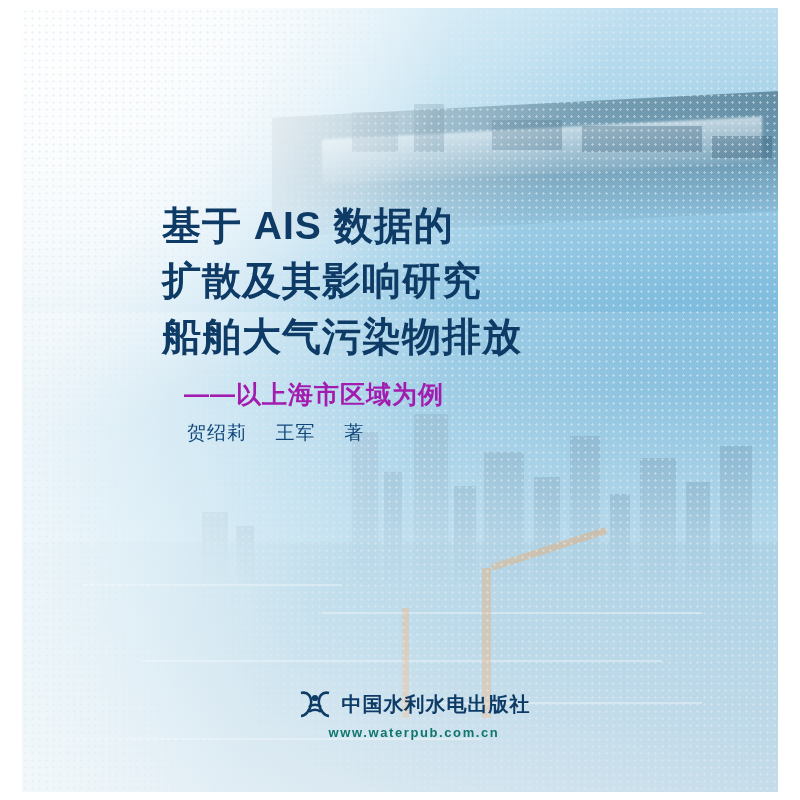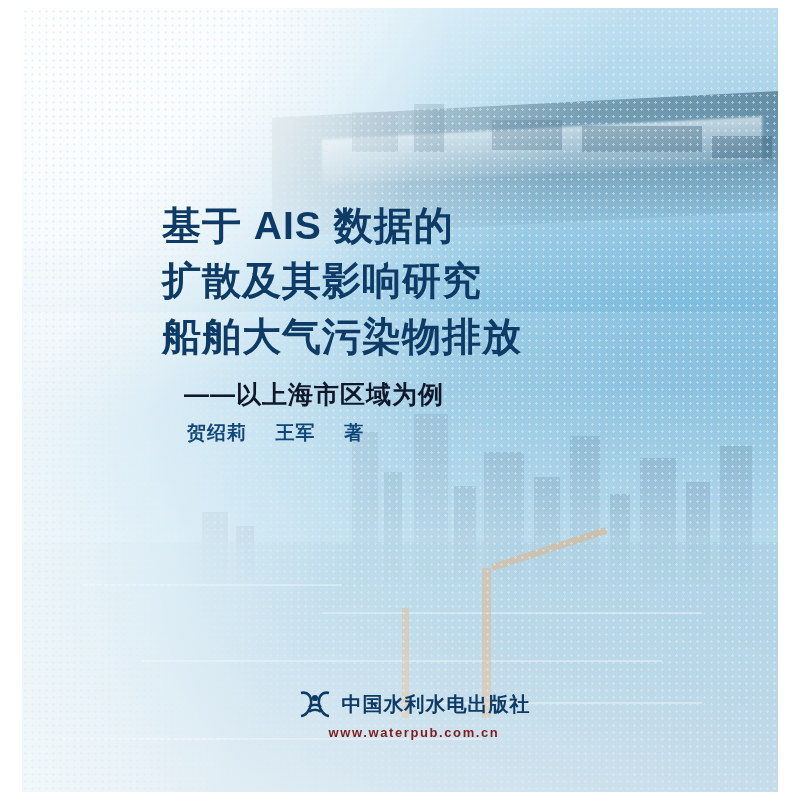--- a/index.html
+++ b/index.html
@@ -167,30 +167,30 @@
     letter-spacing: 1px;
     line-height: 1.42;
     white-space: nowrap;
   }
   .subtitle {
     margin-top: 14px;
     margin-left: 22px;
     font-family: "Liberation Sans", sans-serif;
     font-size: 25px;
     font-weight: bold;
-    color: #0f172a;
+    color: #a21caf;
     letter-spacing: 1px;
     white-space: nowrap;
   }
   .authors {
     position: absolute;
     left: 165px;
     top: 412px;
     font-size: 19px;
-    font-weight: bold;
+    font-weight: normal;
     color: #10477a;
     letter-spacing: 1px;
   }
   .authors .sp { display: inline-block; width: 16px; }
   
   .publisher {
     position: absolute;
     left: 0;
     right: 0;
     bottom: 52px;
@@ -213,21 +213,21 @@
     font-family: "Liberation Sans", sans-serif;
     font-size: 20px;
     font-weight: bold;
     color: #0d3b66;
     letter-spacing: 1px;
   }
   .pub-url {
     font-family: "Liberation Sans", sans-serif;
     font-size: 13px;
     font-weight: bold;
-    color: #7f1d1d;
+    color: #0f766e;
     letter-spacing: 1.6px;
   }
 </style>
 </head>
 <body>
 
 <div class="page">
   <div class="cover">
 
     <div class="bg-base"></div>

